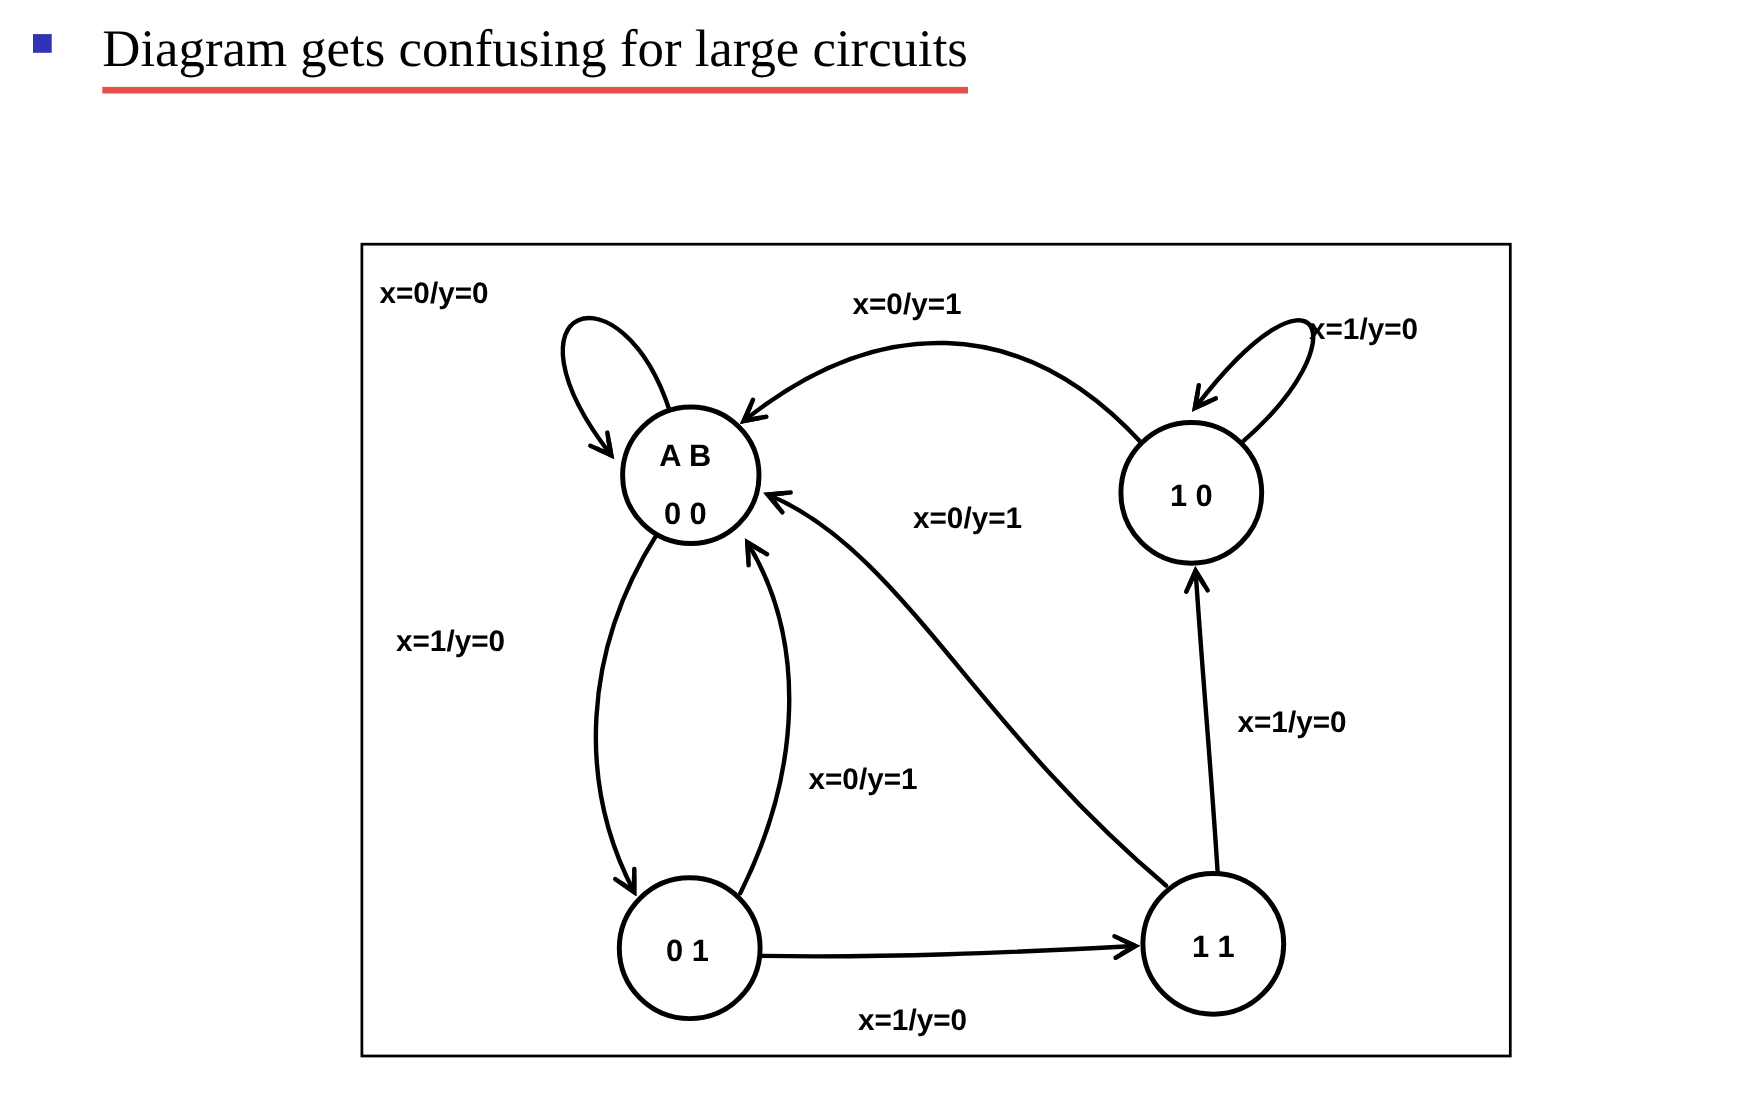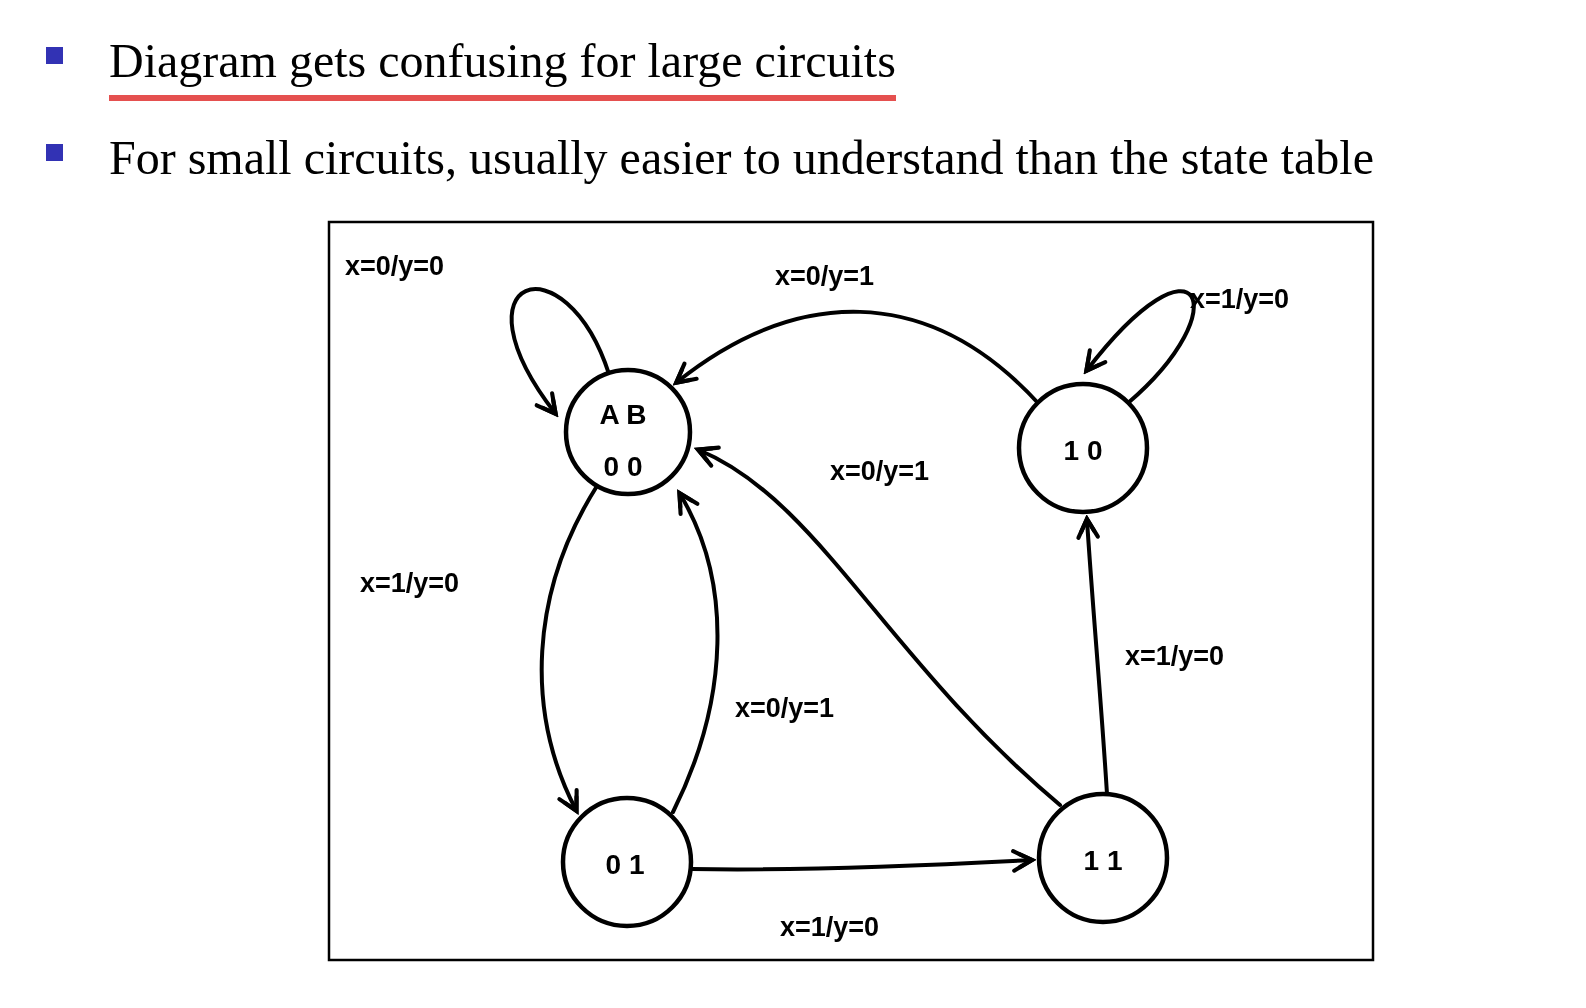--- a/index.html
+++ b/index.html
@@ -11,21 +11,21 @@
     position: relative;
     width: 1586px;
     height: 1008px;
     background: #ffffff;
     overflow: hidden;
     font-family: "Liberation Serif", serif;
     color: #000000;
   }
   .bullets {
     list-style: none;
-    margin: 16px;
+    margin: 0;
     padding: 14px 0 0 30px;
   }
   .bullet-item {
     display: flex;
     align-items: flex-start;
     margin-bottom: 26px;
   }
   .bullet-marker {
     flex: 0 0 auto;
     width: 17px;
@@ -92,24 +92,20 @@
 </head>
 <body>
 
 <div class="slide">
 
   <ul class="bullets">
     <li class="bullet-item">
       <span class="bullet-marker"></span>
       <span class="bullet-text underlined">Diagram gets confusing for large circuits</span>
     </li>
-    <li class="bullet-item">
-      <span class="bullet-marker"></span>
-      <span class="bullet-text">For small circuits, usually easier to understand than the state table</span>
-    </li>
   </ul>
 
   <div class="diagram">
     <svg width="1048" height="742" viewBox="0 0 1048 742" xmlns="http://www.w3.org/2000/svg">
 
       <defs>
         <marker id="arrowhead" viewBox="0 0 12 12" refX="9.5" refY="6" markerWidth="26" markerHeight="26" markerUnits="userSpaceOnUse" orient="auto">
           <path class="arrowhead-stroke" d="M 1.5 1.5 L 10 6 L 1.5 10.5"></path>
           <path class="arrowhead-stroke" d="M 4.2 3 L 10 6 L 4.2 9"></path>
         </marker>

